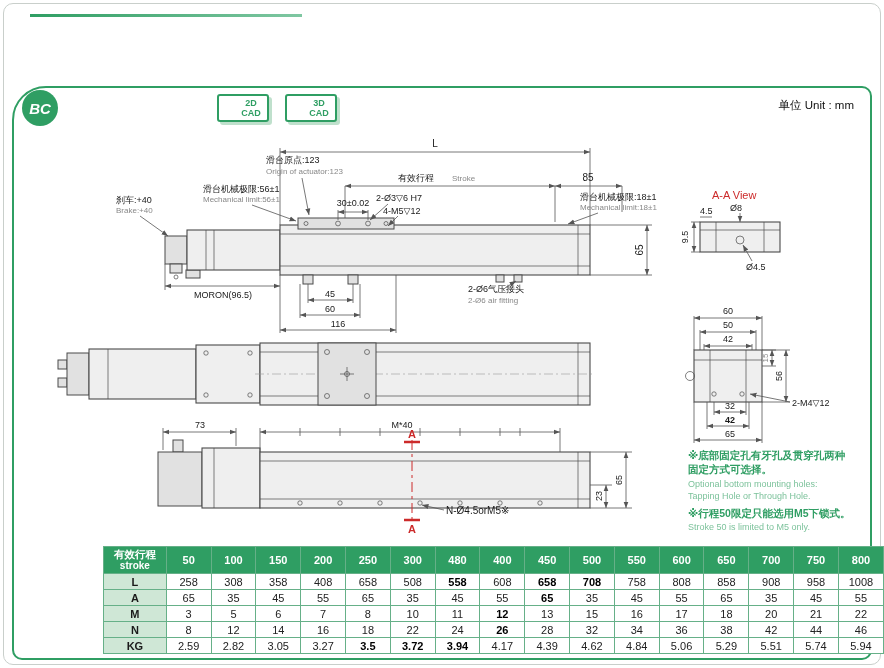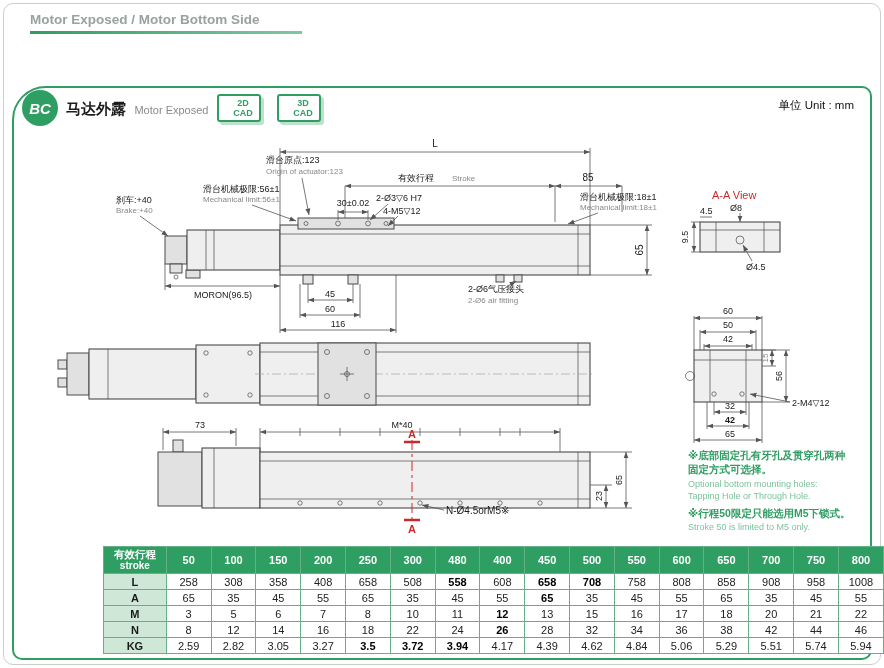--- a/index.html
+++ b/index.html
@@ -19,21 +19,21 @@
          border-radius:34px 10px 10px 10px;background:#fff;}
   .badge{position:absolute;left:8px;top:2px;width:36px;height:36px;border-radius:50%;
          background:var(--green);color:#fff;font-size:15px;font-weight:bold;
          display:flex;align-items:center;justify-content:center;font-style:italic;}
   .sec-title{position:absolute;left:52px;top:12px;white-space:nowrap;}
   .sec-title .cn{font-size:15px;font-weight:bold;color:#1c1c1c;}
   .sec-title .en{font-size:11px;color:#8a8a8a;margin-left:4px;}
   .cad-icons{position:absolute;left:203px;top:6px;display:flex;gap:16px;}
   .cad-icon{cursor:pointer;}
   .cad-box{width:32px;border:2px solid var(--green);border-radius:3px;background:#fff;
-           display:flex;flex-direction:column;align-items:center;padding:2px 0 1px 8px;
+           display:flex;flex-direction:column;align-items:center;padding:2px 0 1px 16px;
            font-size:9px;font-weight:bold;color:var(--green);line-height:1.15;
            box-shadow:3px 3px 0 #bfe0cc;}
   .unit{position:absolute;right:16px;top:10px;font-size:11.5px;font-weight:normal;color:#111;}
   
   .drw{position:absolute;left:0;top:0;pointer-events:none;}
   .drw text{font-family:"Liberation Sans","DejaVu Sans",sans-serif;}
   .oln{fill:#efefef;stroke:#4a4a4a;stroke-width:1.1;}
   .oln2{fill:#e1e1e1;stroke:#4a4a4a;stroke-width:1;}
   .thin{fill:none;stroke:#4a4a4a;stroke-width:0.7;}
   .dim{fill:none;stroke:#555;stroke-width:0.8;}
@@ -56,30 +56,25 @@
   .spec-table td{font-size:11px;color:#222;height:15px;background:#fff;}
   .spec-table td.lbl{background:#cfe7d6;font-weight:bold;color:#1a1a1a;}
   .spec-table td.b{font-weight:bold;color:#000;}
 </style>
 </head>
 <body>
 
 <div class="page-frame"></div>
 
 <div class="hdr">
-  <div class="sub">Motor Exposed / Motor Bottom Side</div>
   <div class="rule"></div>
 </div>
 
 <div class="panel">
   <div class="badge">BC</div>
-  <div class="sec-title">
-    <span class="cn">马达外露</span>
-    <span class="en">Motor Exposed</span>
-  </div>
   <div class="cad-icons">
     <div class="cad-icon">
       <div class="cad-box">
         <span>2D</span>
         <span>CAD</span>
       </div>
     </div>
     <div class="cad-icon">
       <div class="cad-box">
         <span>3D</span>

